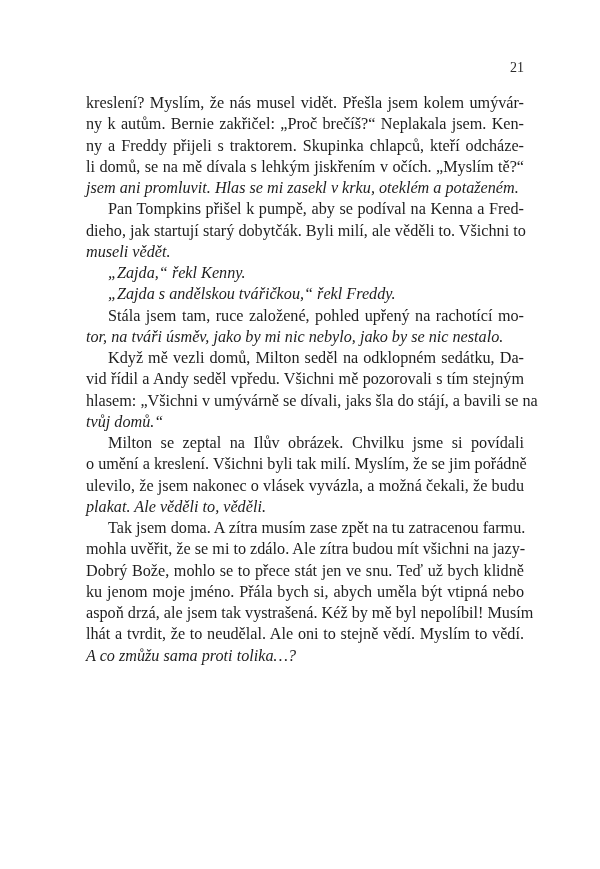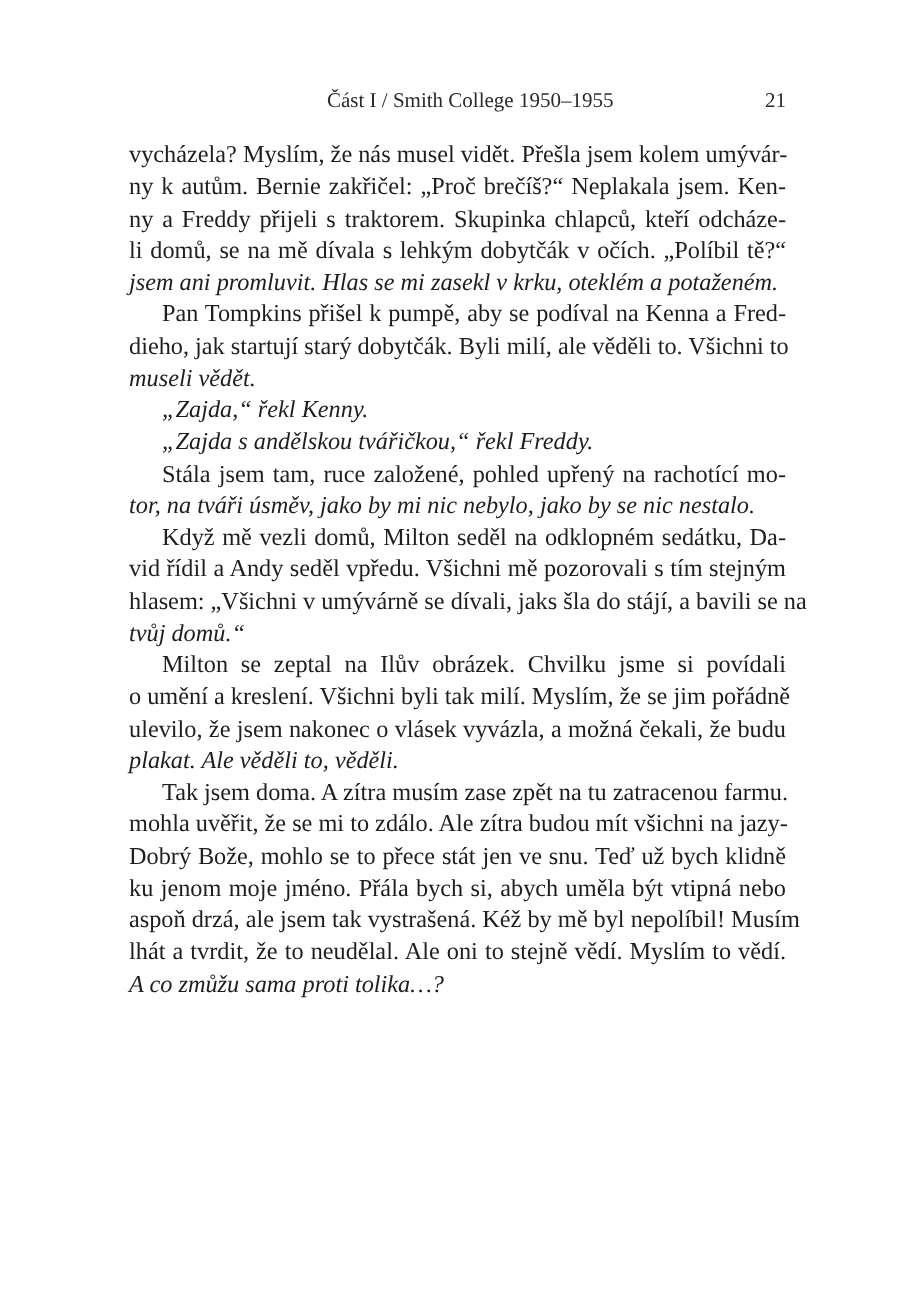--- a/index.html
+++ b/index.html
@@ -14,28 +14,27 @@
     color: #1e1e1e; }
   .line { display: block; white-space: nowrap; text-align: justify; text-align-last: justify; height: 21.25px; overflow: visible; }
   .line.last { text-align-last: left; font-style: italic; }
   .line.indent { padding-left: 22px; }
 </style>
 </head>
 <body>
 
 <div class="page">
   <div class="header">
-    <span class="running-title">Část I / Smith College 1950–1955</span>
     <span class="page-number">21</span>
   </div>
   <div class="body-text" id="body-text">
-      <span class="line">vycházela? Myslím, že nás musel vidět. Přešla jsem kolem umývár-</span>
+      <span class="line">kreslení? Myslím, že nás musel vidět. Přešla jsem kolem umývár-</span>
       <span class="line">ny k autům. Bernie zakřičel: „Proč brečíš?“ Neplakala jsem. Ken-</span>
       <span class="line">ny a Freddy přijeli s traktorem. Skupinka chlapců, kteří odcháze-</span>
-      <span class="line">li domů, se na mě dívala s lehkým dobytčák v očích. „Políbil tě?“</span>
+      <span class="line">li domů, se na mě dívala s lehkým jiskřením v očích. „Myslím tě?“</span>
       <span class="line last">jsem ani promluvit. Hlas se mi zasekl v krku, oteklém a potaženém.</span>
       <span class="line indent">Pan Tompkins přišel k pumpě, aby se podíval na Kenna a Fred-</span>
       <span class="line">dieho, jak startují starý dobytčák. Byli milí, ale věděli to. Všichni to</span>
       <span class="line last">museli vědět.</span>
       <span class="line indent last">„Zajda,“ řekl Kenny.</span>
       <span class="line indent last">„Zajda s andělskou tvářičkou,“ řekl Freddy.</span>
       <span class="line indent">Stála jsem tam, ruce založené, pohled upřený na rachotící mo-</span>
       <span class="line last">tor, na tváři úsměv, jako by mi nic nebylo, jako by se nic nestalo.</span>
       <span class="line indent">Když mě vezli domů, Milton seděl na odklopném sedátku, Da-</span>
       <span class="line">vid řídil a Andy seděl vpředu. Všichni mě pozorovali s tím stejným</span>

